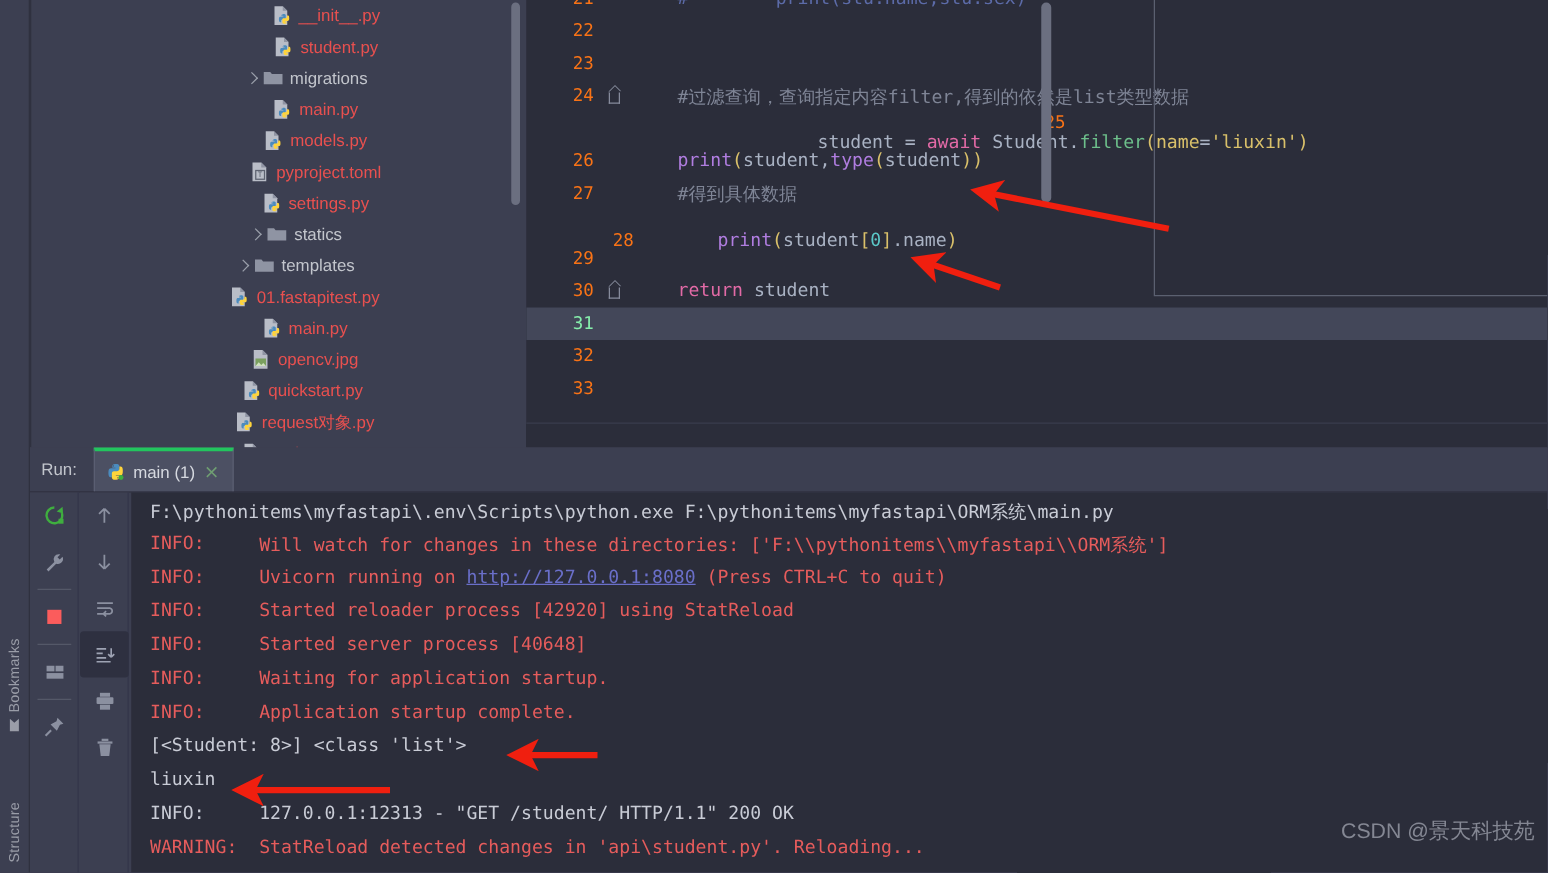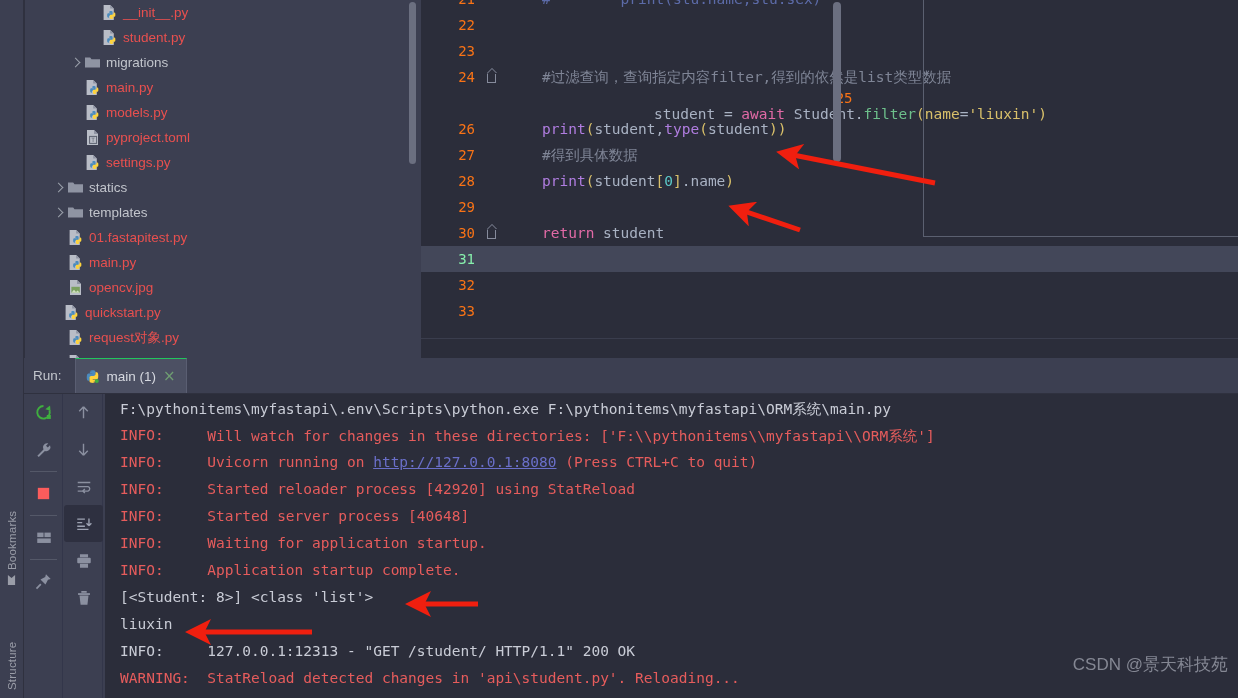--- a/index.html
+++ b/index.html
@@ -29,21 +29,21 @@
   .bm-ico { display: block; width: 9px; height: 12px; }
 
   
   .tree {
     position: absolute; left: 24px; top: 0; width: 396px; height: 358px;
     background: #3c3f51; overflow: hidden;
   }
   .trow {
     position: relative; height: 25px; display: flex; align-items: center;
     font-size: 13.5px; font-family: "Liberation Sans", sans-serif;
-    white-space: nowrap; color: #c8cbd2;
+    white-space: nowrap; color: #c8cbd2; justify-content: center;
   }
   .trow .arrow {
     width: 13px; height: 13px; flex: 0 0 13px; margin-right: 2px;
     position: relative;
   }
   .trow .arrow.open::before, .trow .arrow.closed::before {
     content: ""; position: absolute; left: 3px; top: 2.5px;
     width: 6px; height: 6px;
     border-right: 1.6px solid #9ba0ab; border-top: 1.6px solid #9ba0ab;
     transform: rotate(45deg);
@@ -139,21 +139,21 @@
     background: #3c3f51; display: flex; align-items: center;
     border-bottom: 1px solid #2f313f;
   }
   .run-label {
     margin-left: 9px; color: #c2c5cc; font-size: 13.5px;
     font-family: "Liberation Sans", sans-serif;
   }
   .run-tab {
     margin-left: 13px; height: 35px; padding: 0 10px 0 9px;
     display: flex; align-items: center; gap: 7px;
-    background: #4c5063; border-top: 1px solid #22c55e;
+    background: #4c5063; border-top: 3px solid #22c55e;
     border-left: 1px solid #5a5e72; border-right: 1px solid #5a5e72;
   }
   .run-tab .ttl { color: #d6d9e0; font-size: 13.5px; font-family: "Liberation Sans", sans-serif; }
   .run-tab .cls { color: #6f9e72; font-size: 15px; line-height: 1; }
 
   .run-body { position: absolute; left: 0; top: 36px; width: 1214px; height: 304px; }
   .tool-col {
     position: absolute; top: 0; width: 39px; height: 304px;
     background: #3c3f51;
   }
@@ -383,21 +383,21 @@
         <div class="code-line" style="top: 116px;">
           <span class="lineno">26</span>
           <span class="foldcol"></span>
           <span class="code-txt"><span class="c-fn">print</span><span class="c-pun">(</span><span class="c-id">student</span><span class="c-id">,</span><span class="c-fn">type</span><span class="c-pun">(</span><span class="c-id">student</span><span class="c-pun">))</span></span>
         </div>
         <div class="code-line" style="top: 142px;">
           <span class="lineno">27</span>
           <span class="foldcol"></span>
           <span class="code-txt"><span class="c-com">#得到具体数据</span></span>
         </div>
-        <div class="code-line" style="top: 168px;">
+        <div class="code-line" style="top: 180px; padding-left: 32px;">
           <span class="lineno">28</span>
           <span class="foldcol"></span>
           <span class="code-txt"><span class="c-fn">print</span><span class="c-pun">(</span><span class="c-id">student</span><span class="c-pun">[</span><span class="c-num">0</span><span class="c-pun">]</span><span class="c-id">.name</span><span class="c-pun">)</span></span>
         </div>
         <div class="code-line" style="top: 194px;">
           <span class="lineno">29</span>
           <span class="foldcol"></span>
           <span class="code-txt"></span>
         </div>
         <div class="code-line" style="top: 220px;">

